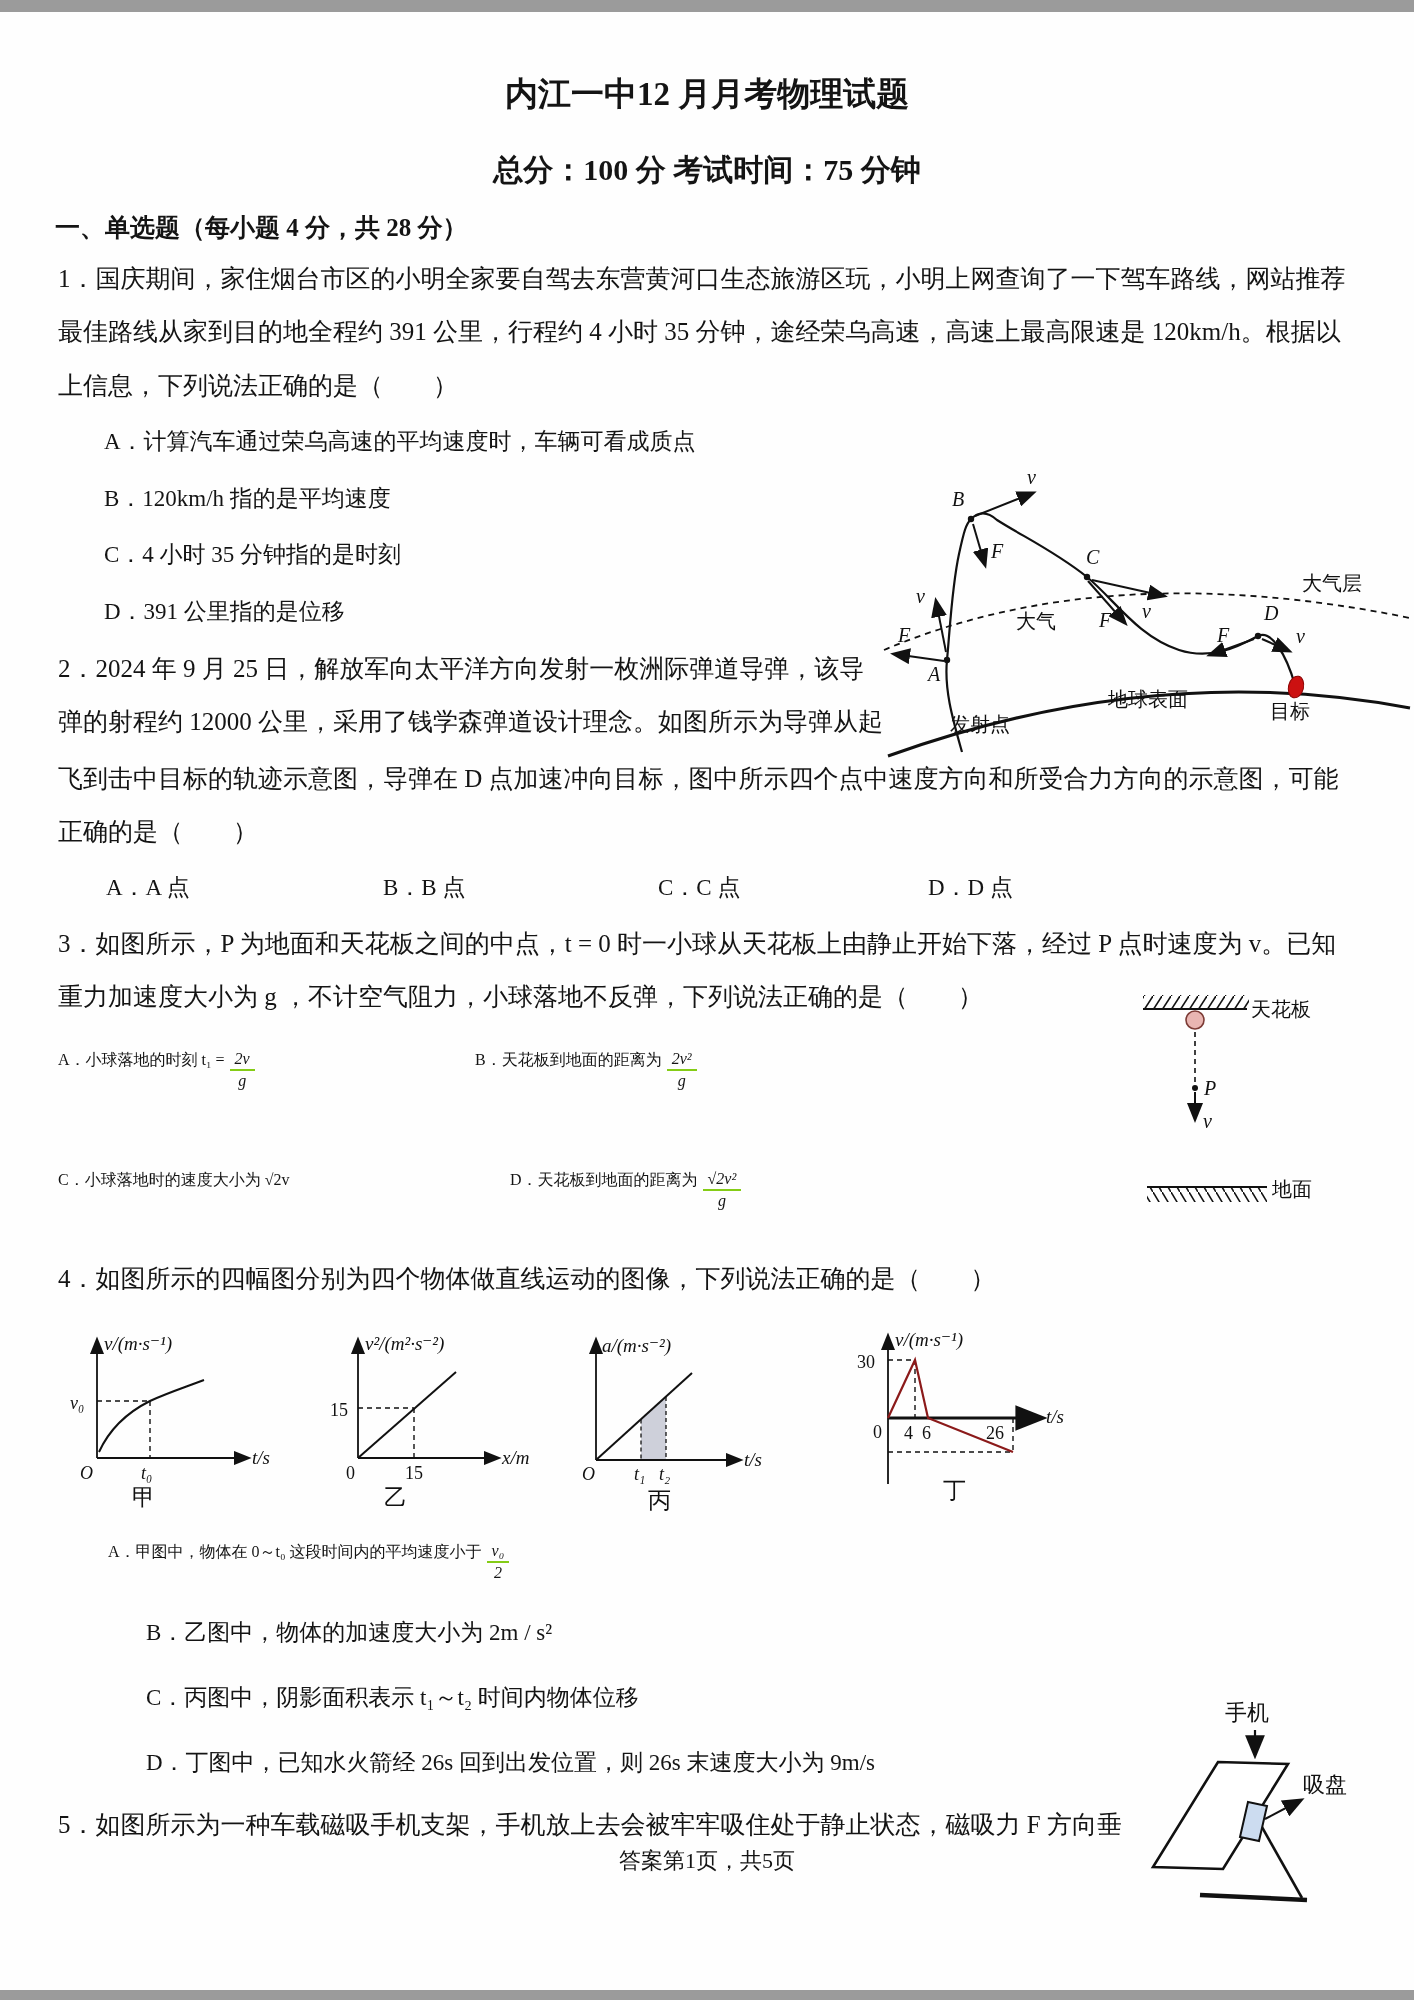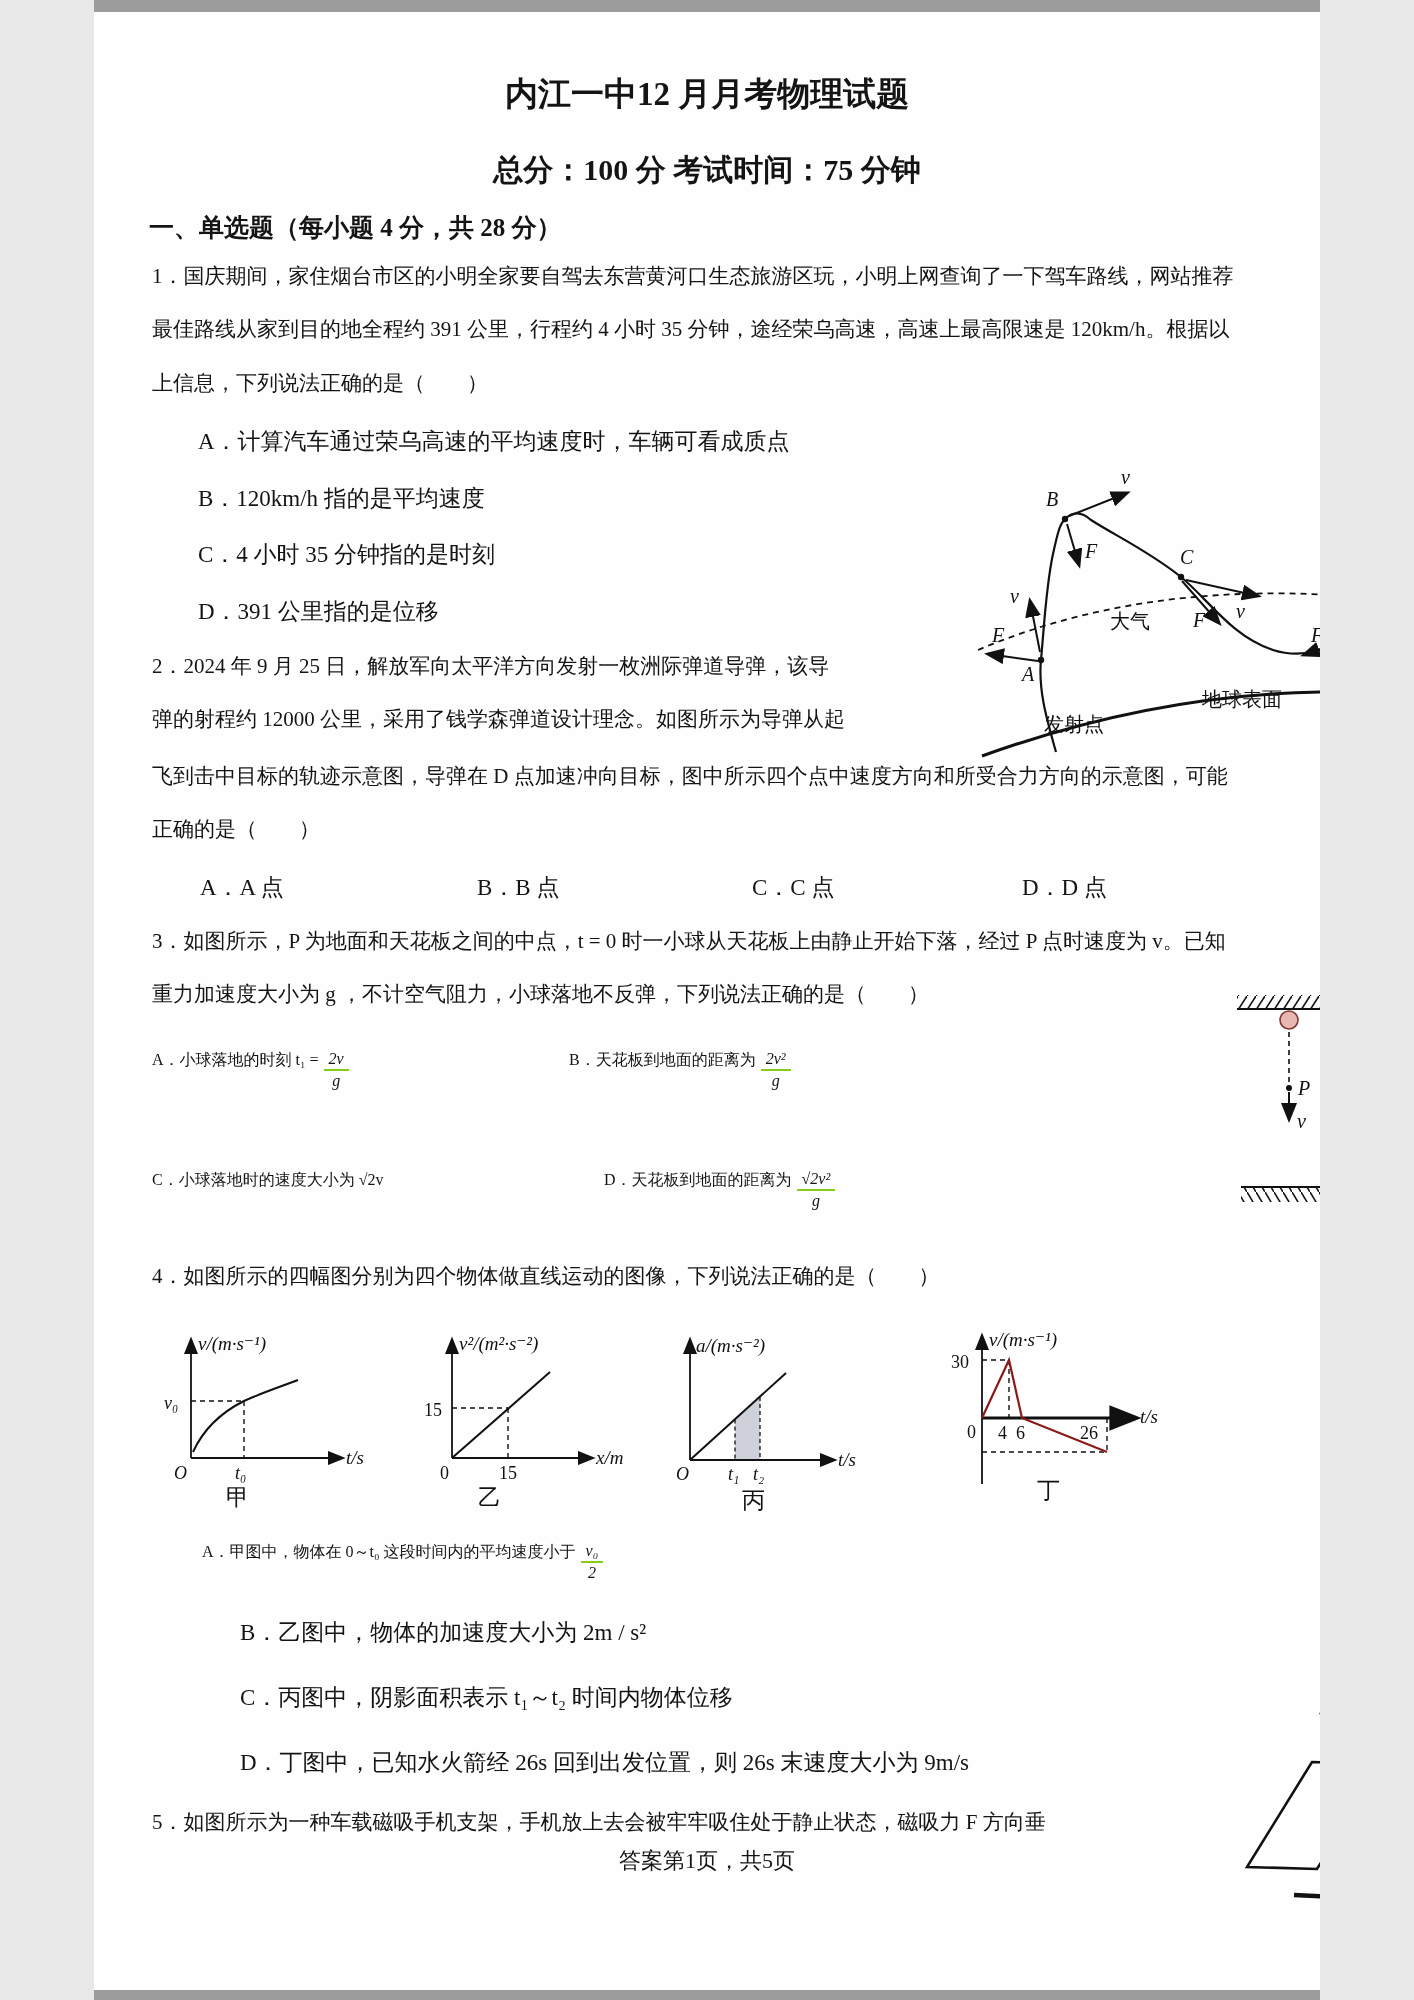--- a/index.html
+++ b/index.html
@@ -1,19 +1,19 @@
 <!DOCTYPE html>
 <html><head>
 <meta charset="utf-8">
 <style>
   html,body{margin:0;padding:0;background:#e8e8e8;}
-  .page{position:relative;width:1226px;height:2000px;background:#fefefe;margin:0 auto;overflow:hidden;
+  .page{position:relative;width:1414px;height:2000px;background:#fefefe;margin:0 auto;overflow:hidden;
         font-family:"Liberation Serif","DejaVu Serif",serif;color:#141414;}
   .scan-edge{position:absolute;left:0;width:100%;background:#9b9b9b;}
-  .t{position:absolute;white-space:nowrap;font-size:21px;color:#141414;}
+  .t{position:absolute;white-space:nowrap;font-size:25px;color:#141414;}
   .bold{font-weight:bold;}
   .center{left:0;right:0;text-align:center;}
   .title{font-size:33px;}
   .subtitle{font-size:30px;}
   .section{font-size:25px;}
   .opt{font-size:23px;margin-left:38px;}
   .fracrow{position:absolute;display:flex;align-items:flex-start;white-space:nowrap;font-size:16px;}
   .frac{display:inline-block;text-align:center;margin:0 5px;font-style:italic;line-height:1.1;}
   .frac .fn{display:block;border-bottom:2px solid #84cc16;padding:0 5px 1px;}
   .frac .fd{display:block;padding-top:1px;}

